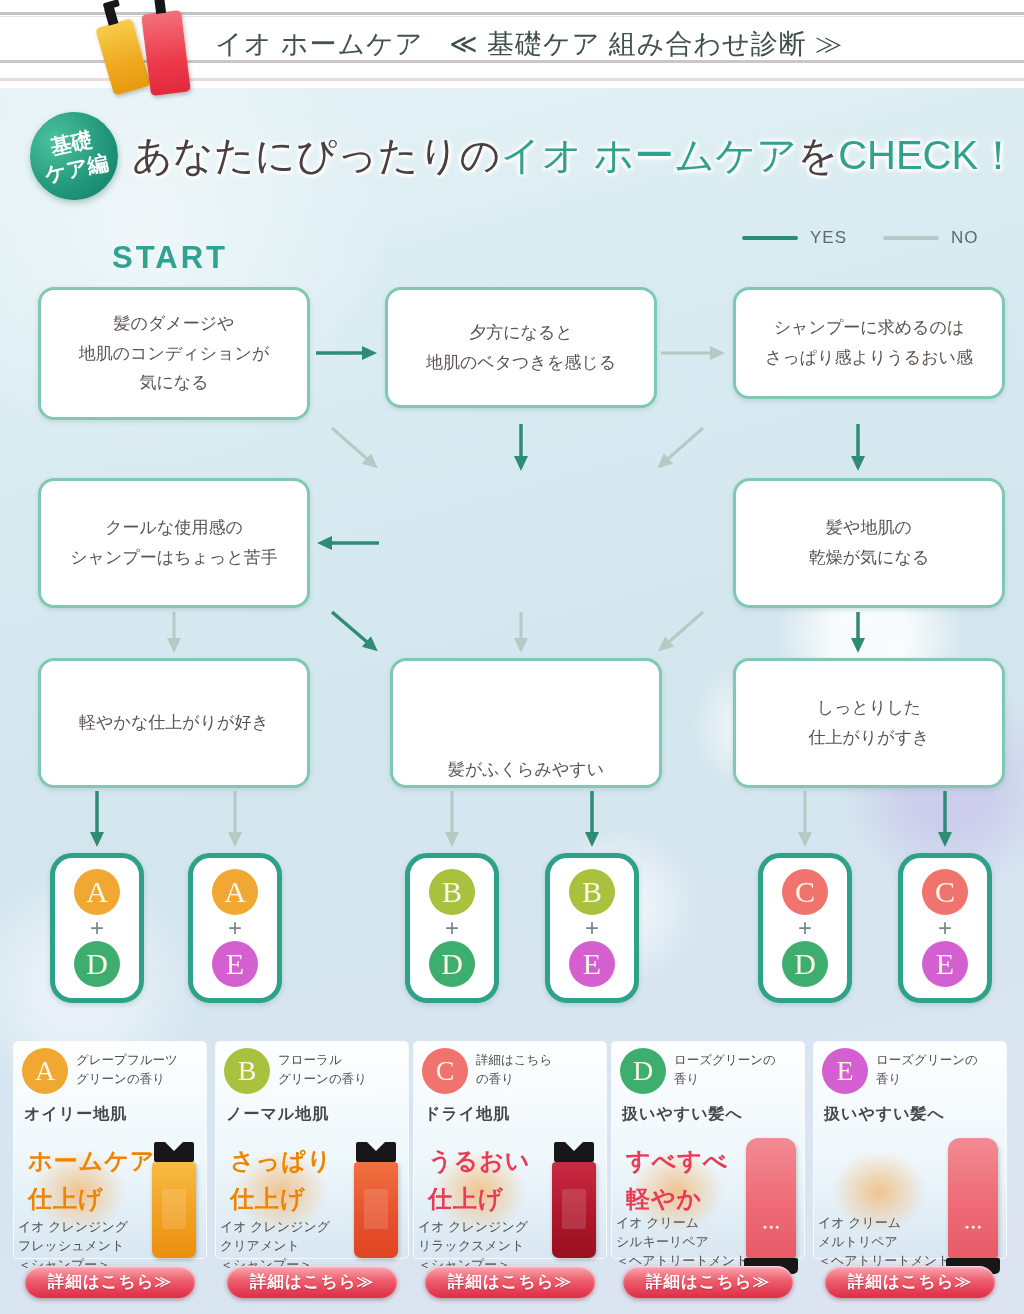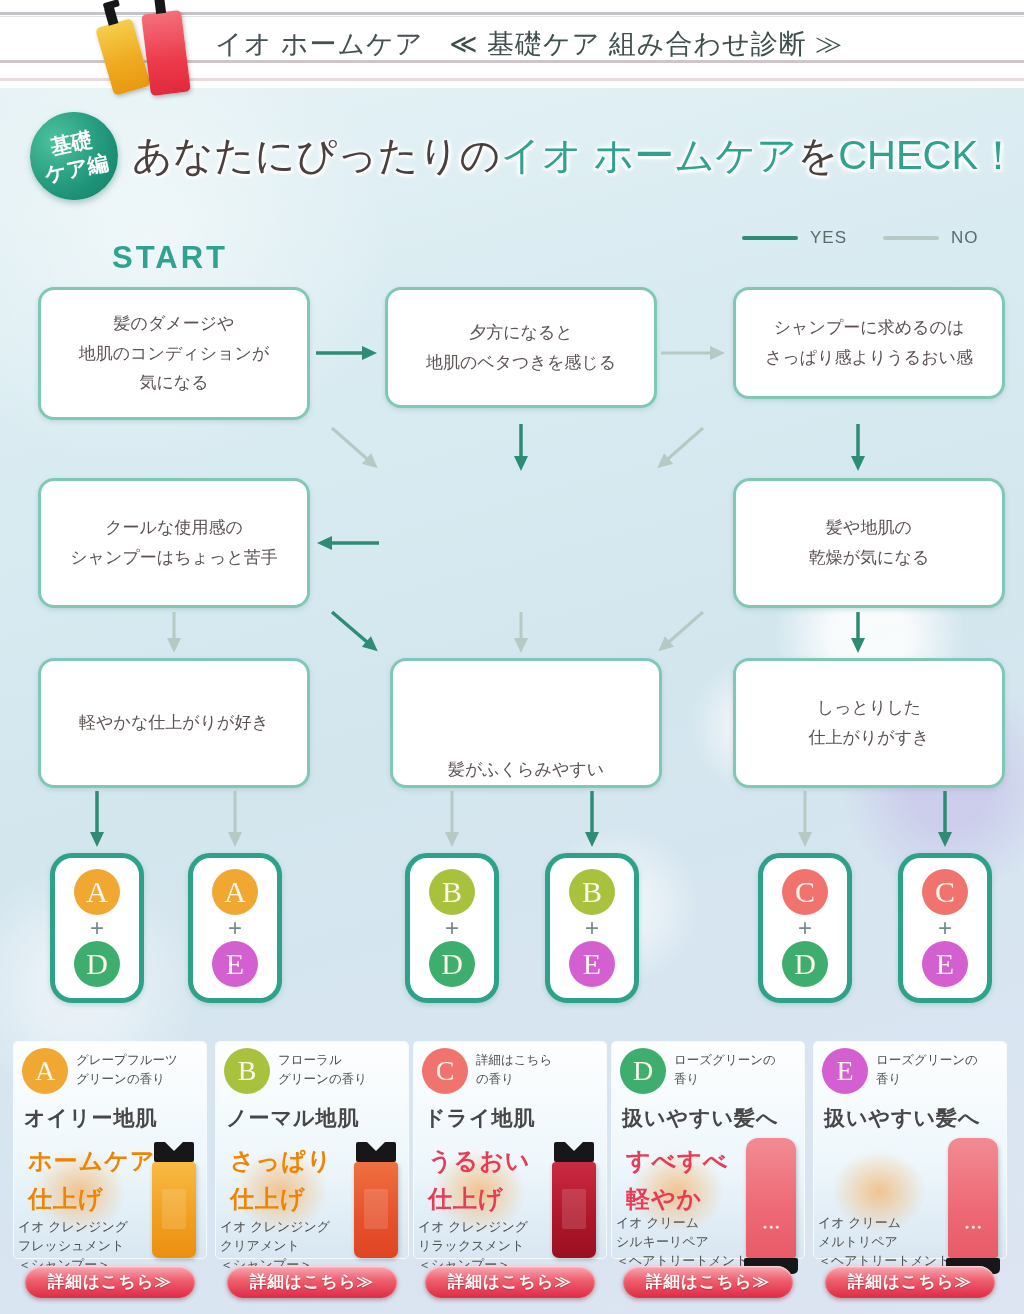--- a/index.html
+++ b/index.html
@@ -103,21 +103,21 @@
   .lc-D { background:var(--letter-d,#3eae6e); }
   .lc-E { background:var(--letter-e,#d45fd0); }
 
   
   .card { position:absolute; top:1042px; width:192px; height:216px; z-index:3; border-radius:4px;
           background:linear-gradient(180deg, rgba(255,255,255,0.97) 0%, rgba(240,249,252,0.9) 55%, rgba(214,233,242,0.45) 100%);
           box-shadow:0 0 0 1px rgba(255,255,255,0.8); }
   .cA { left:14px; } .cB { left:216px; } .cC { left:414px; } .cD { left:612px; } .cE { left:814px; }
   .card .lcirc.sm { position:absolute; left:8px; top:6px; width:46px; height:46px; font-size:28px; }
   .frag { position:absolute; left:62px; top:9px; font-size:12.5px; line-height:1.55; color:#4c4c4c; }
-  .skin { position:absolute; left:10px; top:62px; font-size:21px; font-weight:bold; color:#474747;
+  .skin { position:absolute; left:10px; top:62px; font-size:16px; font-weight:bold; color:#474747;
           letter-spacing:1px; white-space:nowrap; }
   .glow { position:absolute; left:0px; top:92px; width:130px; height:115px; border-radius:50%;
           background:radial-gradient(closest-side, rgba(248,158,58,0.55), rgba(248,158,58,0) 72%); }
   .kw { position:absolute; left:14px; top:100px; font-size:24px; font-weight:bold; line-height:1.6;
         letter-spacing:1px; }
   .kw-orange { color:var(--keyword-orange,#f08300); }
   .kw-red    { color:var(--keyword-red,#e83b56); }
   .pname { position:absolute; left:4px; top:176px; font-size:13px; line-height:1.45; color:#4f4f4f;
            white-space:nowrap; }
   .cD .pname, .cE .pname { top:172px; }

